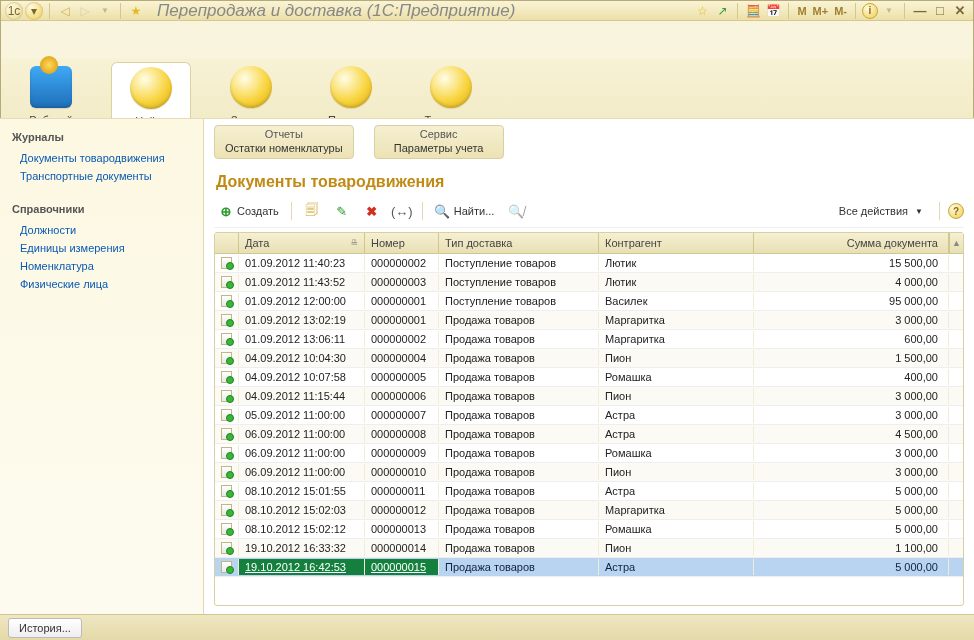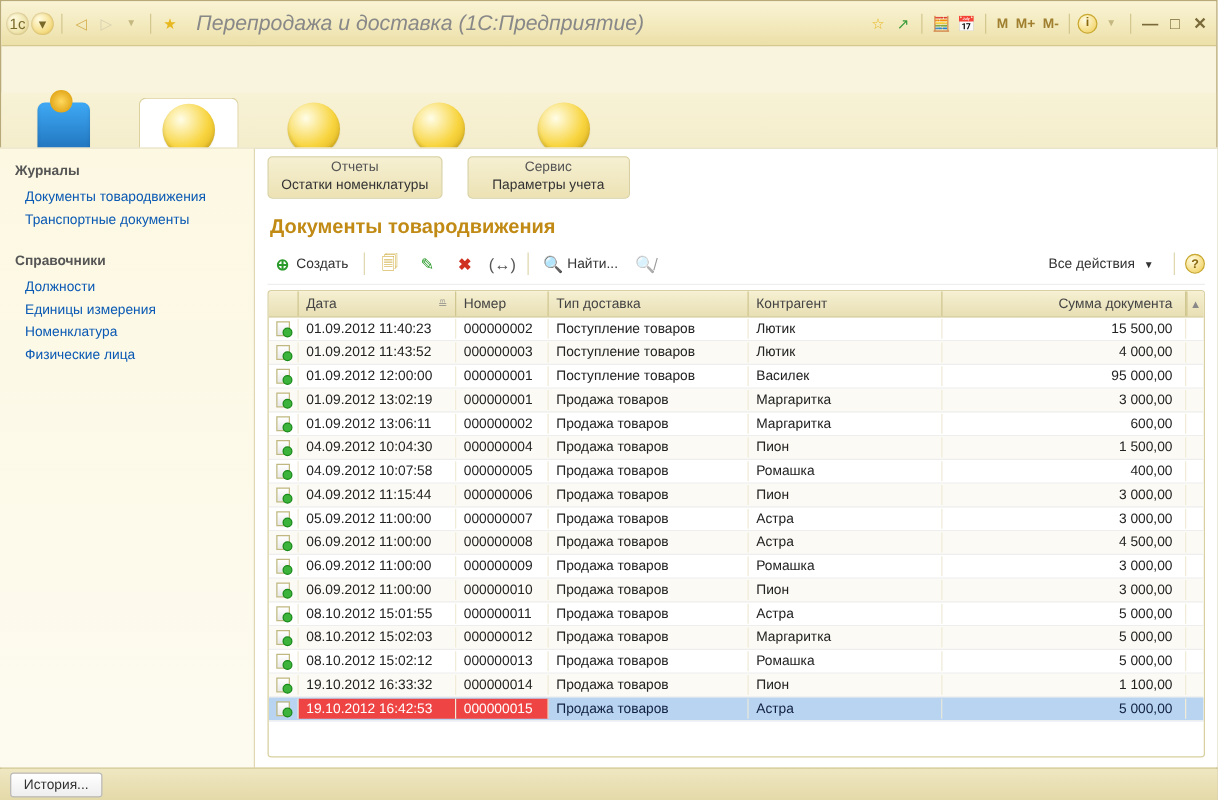--- a/index.html
+++ b/index.html
@@ -8,21 +8,21 @@
     width: 974px; height: 640px;
     font-family: Arial, Tahoma, sans-serif;
     font-size: 11px;
     background: #f8f4de;
     overflow: hidden;
   }
   body { border: 1px solid #b8a978; }
 
   
   .titlebar {
-    height: 36px;
+    height: 20px;
     background: linear-gradient(#faf4d6, #ece0a8);
     border-bottom: 1px solid #d4c890;
     display: flex; align-items: center;
     padding: 0 4px;
     gap: 2px;
   }
   .tb-btn {
     width: 18px; height: 18px;
     display: flex; align-items: center; justify-content: center;
     border-radius: 3px;
@@ -181,21 +181,21 @@
   .tr.sel { background: #b8d4f0; }
   .td {
     padding: 2px 6px;
     border-right: 1px solid #f0ecd8;
     font-size: 11px; color: #222;
     white-space: nowrap; overflow: hidden; text-overflow: ellipsis;
     display: flex; align-items: center; gap: 4px;
   }
   .tr.sel .td { background: #b8d4f0; color: #102040;}
   .tr.sel .td:nth-child(2),
-  .tr.sel .td:nth-child(3){ background:#ef4444; color:#fff; }
+  .tr.sel .td:nth-child(3){ background:#15803d; color:#fff;text-decoration:underline; }
   .c-icon { width: 24px; flex: 0 0 24px; justify-content: center;}
   .c-date { width: 126px; flex: 0 0 126px; }
   .c-num  { width: 74px;  flex: 0 0 74px; }
   .c-type { width: 160px; flex: 0 0 160px; }
   .c-agent{ width: 155px; flex: 0 0 155px; }
   .c-sum  { flex:1; justify-content: flex-end; padding-right: 10px; }
   .c-tail { width: 14px; flex: 0 0 14px; border-right: none; padding:0;}
   .doc-ic { width:12px;height:12px;display:inline-block;background:linear-gradient(#fff,#e8e8e8);border:1px solid #c0b880;position:relative;}
   .doc-ic::after{content:"";position:absolute;bottom:-2px;right:-3px;width:6px;height:6px;border-radius:50%;background:#3cb43c;border:1px solid #188818;}
 

